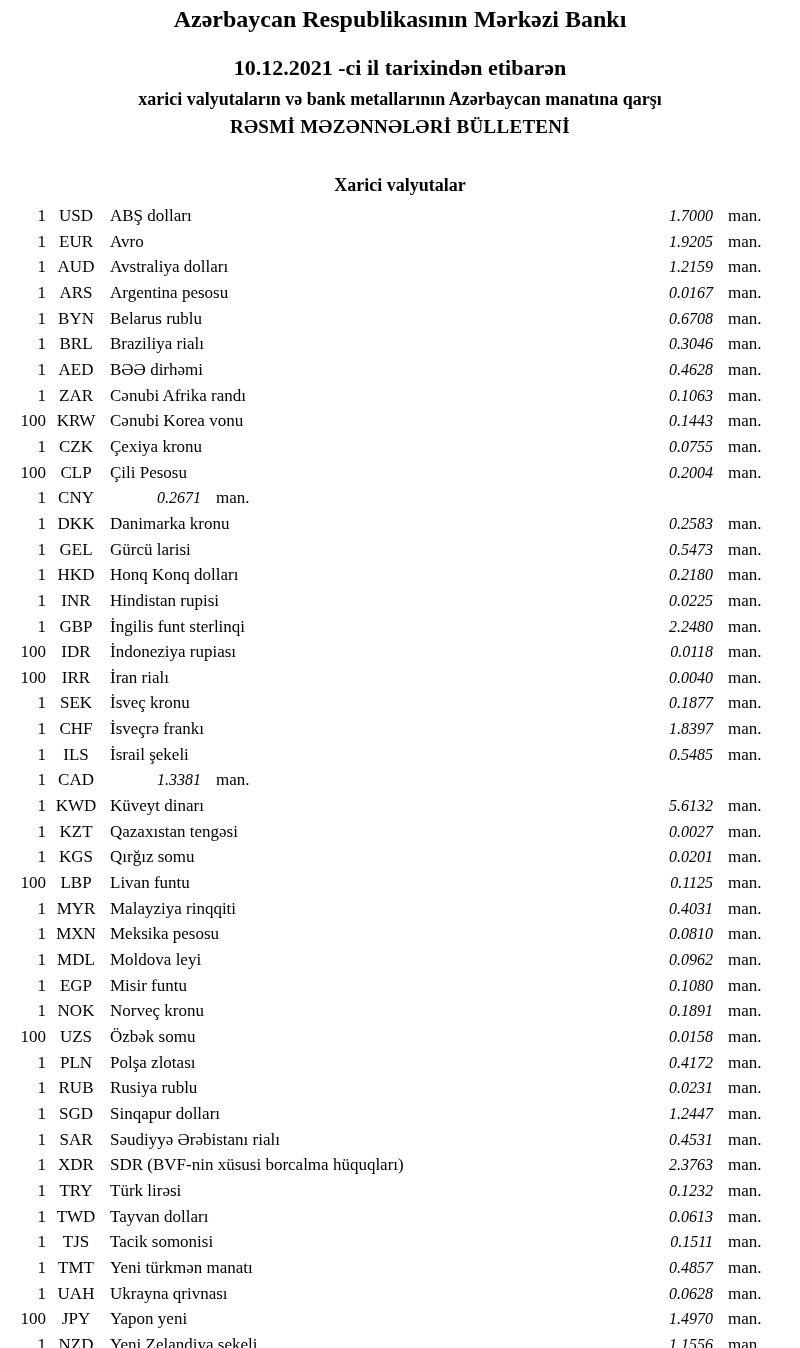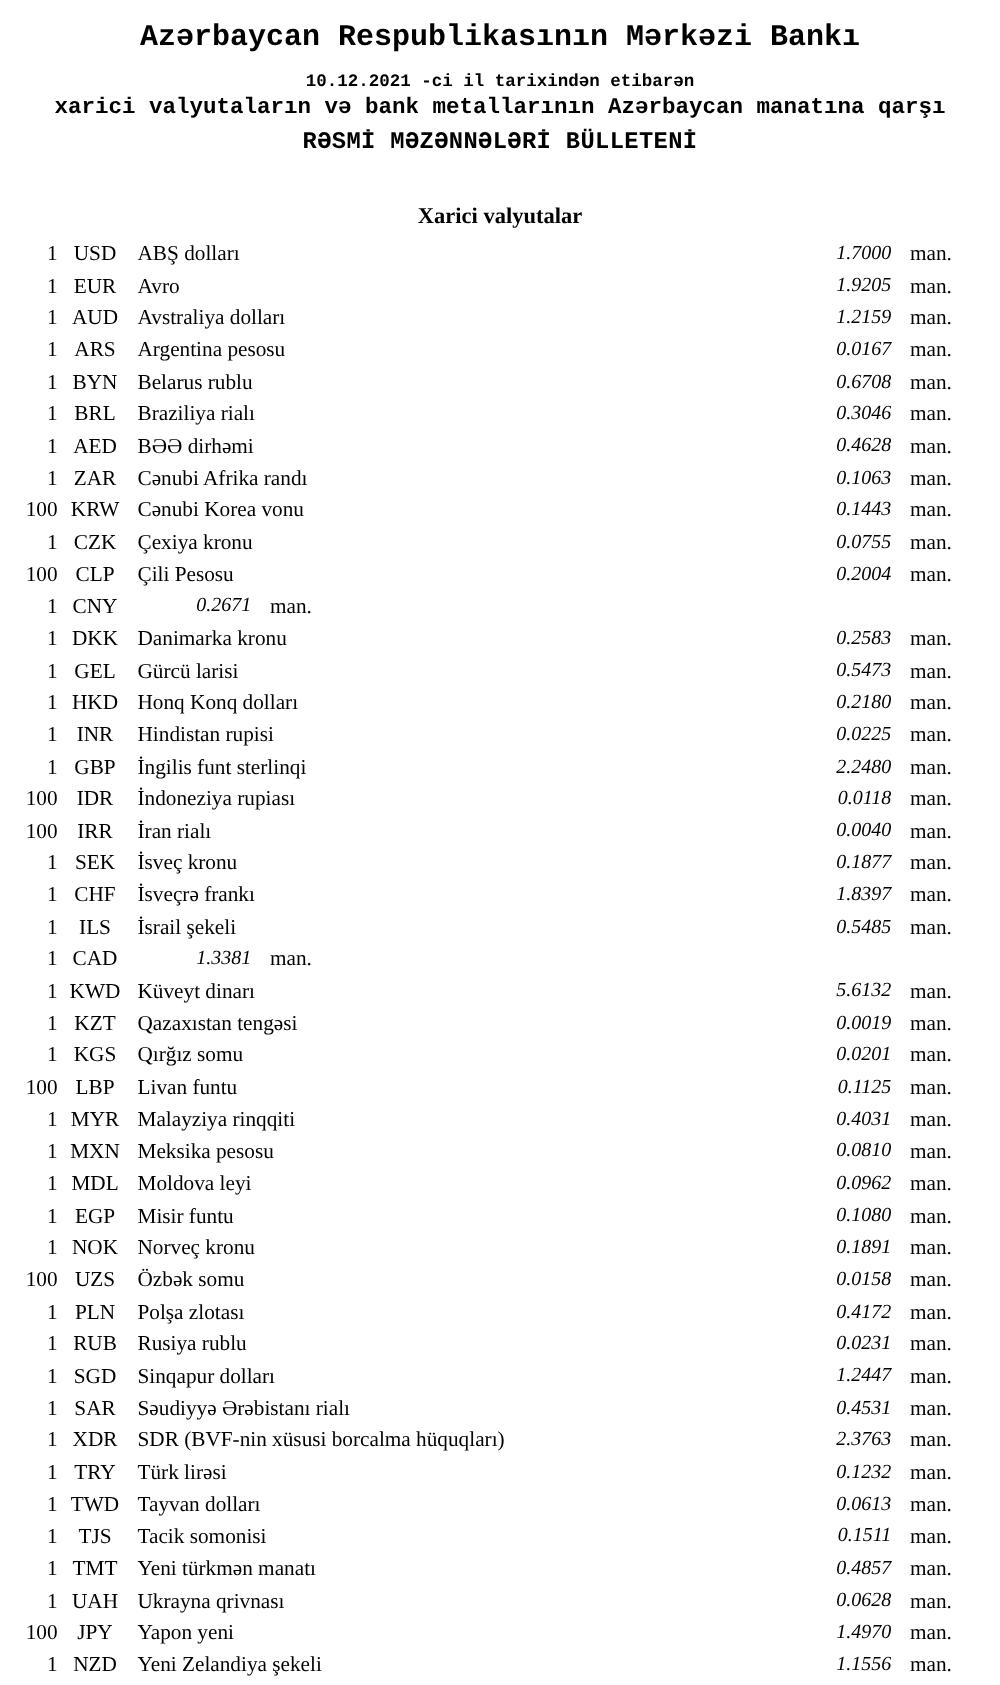--- a/index.html
+++ b/index.html
@@ -10,38 +10,38 @@
   body {
     width: 800px;
     height: 1348px;
     overflow: hidden;
     color: #000000;
     font-family: "Liberation Serif", "DejaVu Serif", serif;
     -webkit-font-smoothing: antialiased;
   }
   .header {
     text-align: center;
-    padding-top: 17px;
-    font-family: Liberation Mono, monospace;
+    padding-top: 5px;
   }
   .title {
     font-size: 24px;
     font-weight: 700;
     line-height: 28px;
   }
   .date-line {
-    font-size: 14px;
+    font-size: 22px;
     font-weight: 700;
     line-height: 20px;
-    margin-top: 11px;
+    margin-top: 25px;
   }
   .subtitle {
     font-size: 18px;
     font-weight: 700;
     line-height: 20px;
+    margin-top: 11px;
   }
   .bulletin {
     font-size: 19px;
     font-weight: 700;
     line-height: 21px;
     margin-top: 7px;
     letter-spacing: 0.3px;
   }
   .section-title {
     font-size: 18px;
@@ -287,21 +287,21 @@
     <span class="code">KWD</span>
     <span class="name">Küveyt dinarı</span>
     <span class="rate">5.6132</span>
     <span class="man">man.</span>
   </div>
 
   <div class="row">
     <span class="qty">1</span>
     <span class="code">KZT</span>
     <span class="name">Qazaxıstan tengəsi</span>
-    <span class="rate">0.0019</span>
+    <span class="rate">0.0027</span>
     <span class="man">man.</span>
   </div>
 
   <div class="row">
     <span class="qty">1</span>
     <span class="code">KGS</span>
     <span class="name">Qırğız somu</span>
     <span class="rate">0.0201</span>
     <span class="man">man.</span>
   </div>

